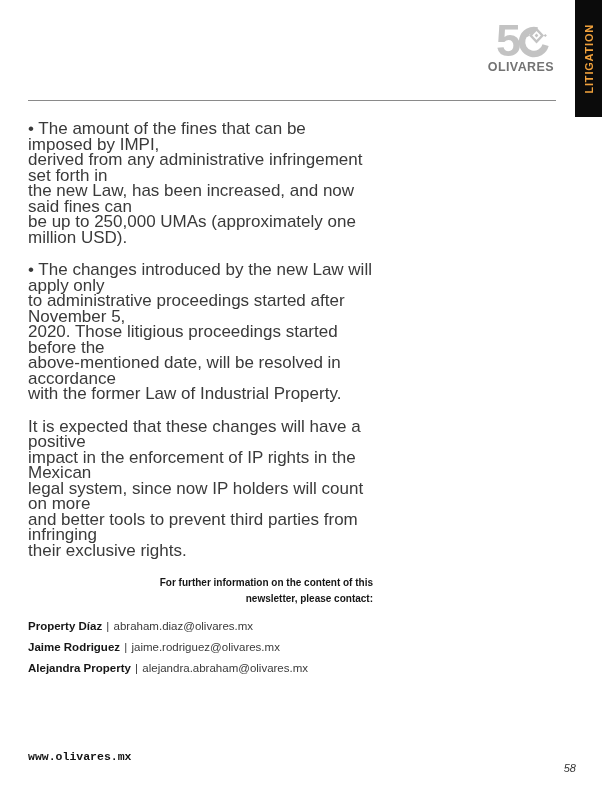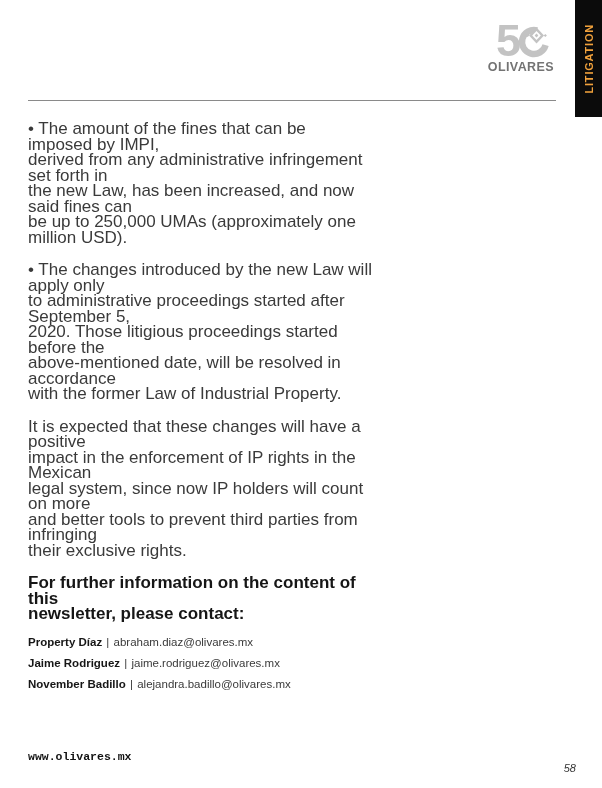--- a/index.html
+++ b/index.html
@@ -87,25 +87,26 @@
     color: #3a3a3a;
   }
   .body-copy p {
     margin: 0 0 17px 0;
     font-size: 17px;
     line-height: 15.5px;
     white-space: pre-line;
   }
   .contact-heading {
     margin: 0 0 13px 0;
-    font-size: 17px;
+    font-size: 10px;
     line-height: 15.5px;
     font-weight: bold;
     color: #161616;
     white-space: pre-line;
+    text-align: right;
   }
   .contact-row {
     font-size: 11.5px;
     line-height: 15px;
     margin-bottom: 6px;
     color: #3a3a3a;
   }
   .contact-name {
     font-weight: bold;
     color: #161616;
@@ -158,21 +159,21 @@
   </div>
 
   <hr class="rule">
 
   <main class="body-copy">
     <p>• The amount of the fines that can be imposed by IMPI,
 derived from any administrative infringement set forth in
 the new Law, has been increased, and now said fines can
 be up to 250,000 UMAs (approximately one million USD).</p>
     <p>• The changes introduced by the new Law will apply only
-to administrative proceedings started after September 5,
+to administrative proceedings started after November 5,
 2020. Those litigious proceedings started before the
 above-mentioned date, will be resolved in accordance
 with the former Law of Industrial Property.</p>
     <p>It is expected that these changes will have a positive
 impact in the enforcement of IP rights in the Mexican
 legal system, since now IP holders will count on more
 and better tools to prevent third parties from infringing
 their exclusive rights.</p>
 
     <h3 class="contact-heading">For further information on the content of this
@@ -182,22 +183,22 @@
       <span class="contact-name">Property Díaz</span>
       <span class="contact-sep">|</span>
       <span class="contact-email">abraham.diaz@olivares.mx</span>
     </div>
     <div class="contact-row">
       <span class="contact-name">Jaime Rodriguez</span>
       <span class="contact-sep">|</span>
       <span class="contact-email">jaime.rodriguez@olivares.mx</span>
     </div>
     <div class="contact-row">
-      <span class="contact-name">November Badillo</span>
+      <span class="contact-name">Alejandra Property</span>
       <span class="contact-sep">|</span>
-      <span class="contact-email">alejandra.badillo@olivares.mx</span>
+      <span class="contact-email">alejandra.abraham@olivares.mx</span>
     </div>
   </main>
 
   <span class="footer-site">www.olivares.mx</span>
   <span class="footer-page">58</span>
 
 </div>
 
 </body></html>

